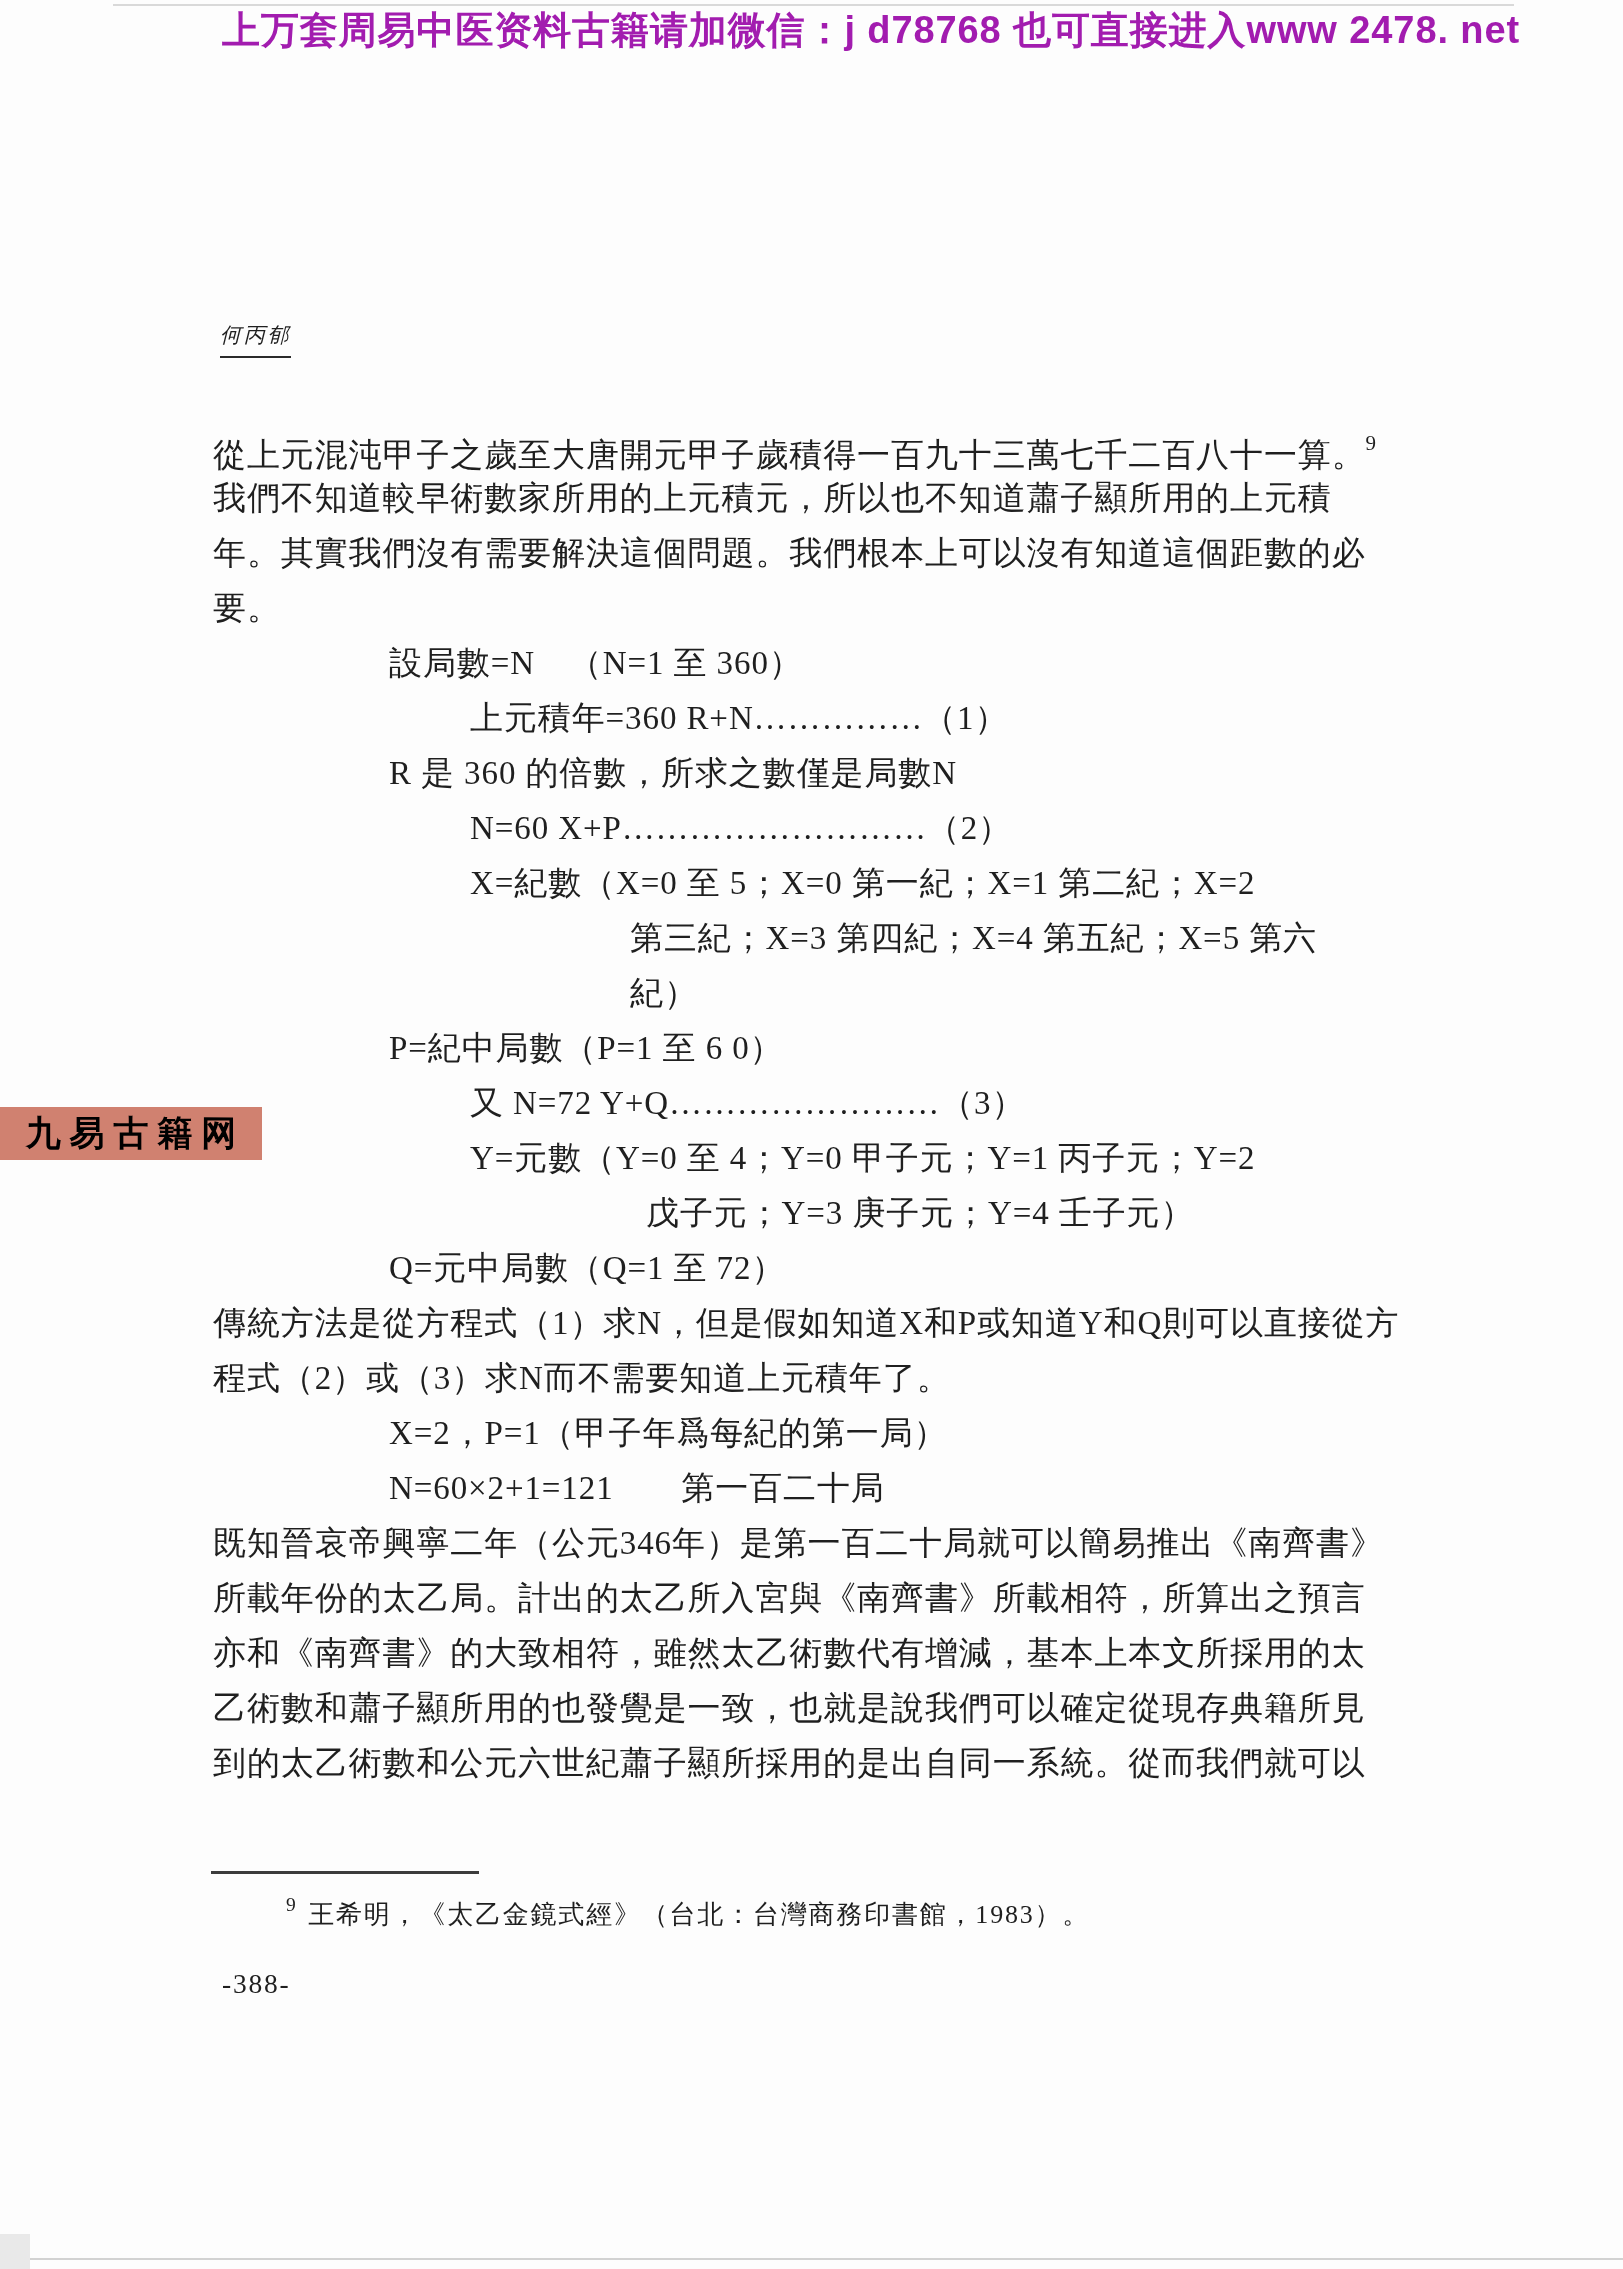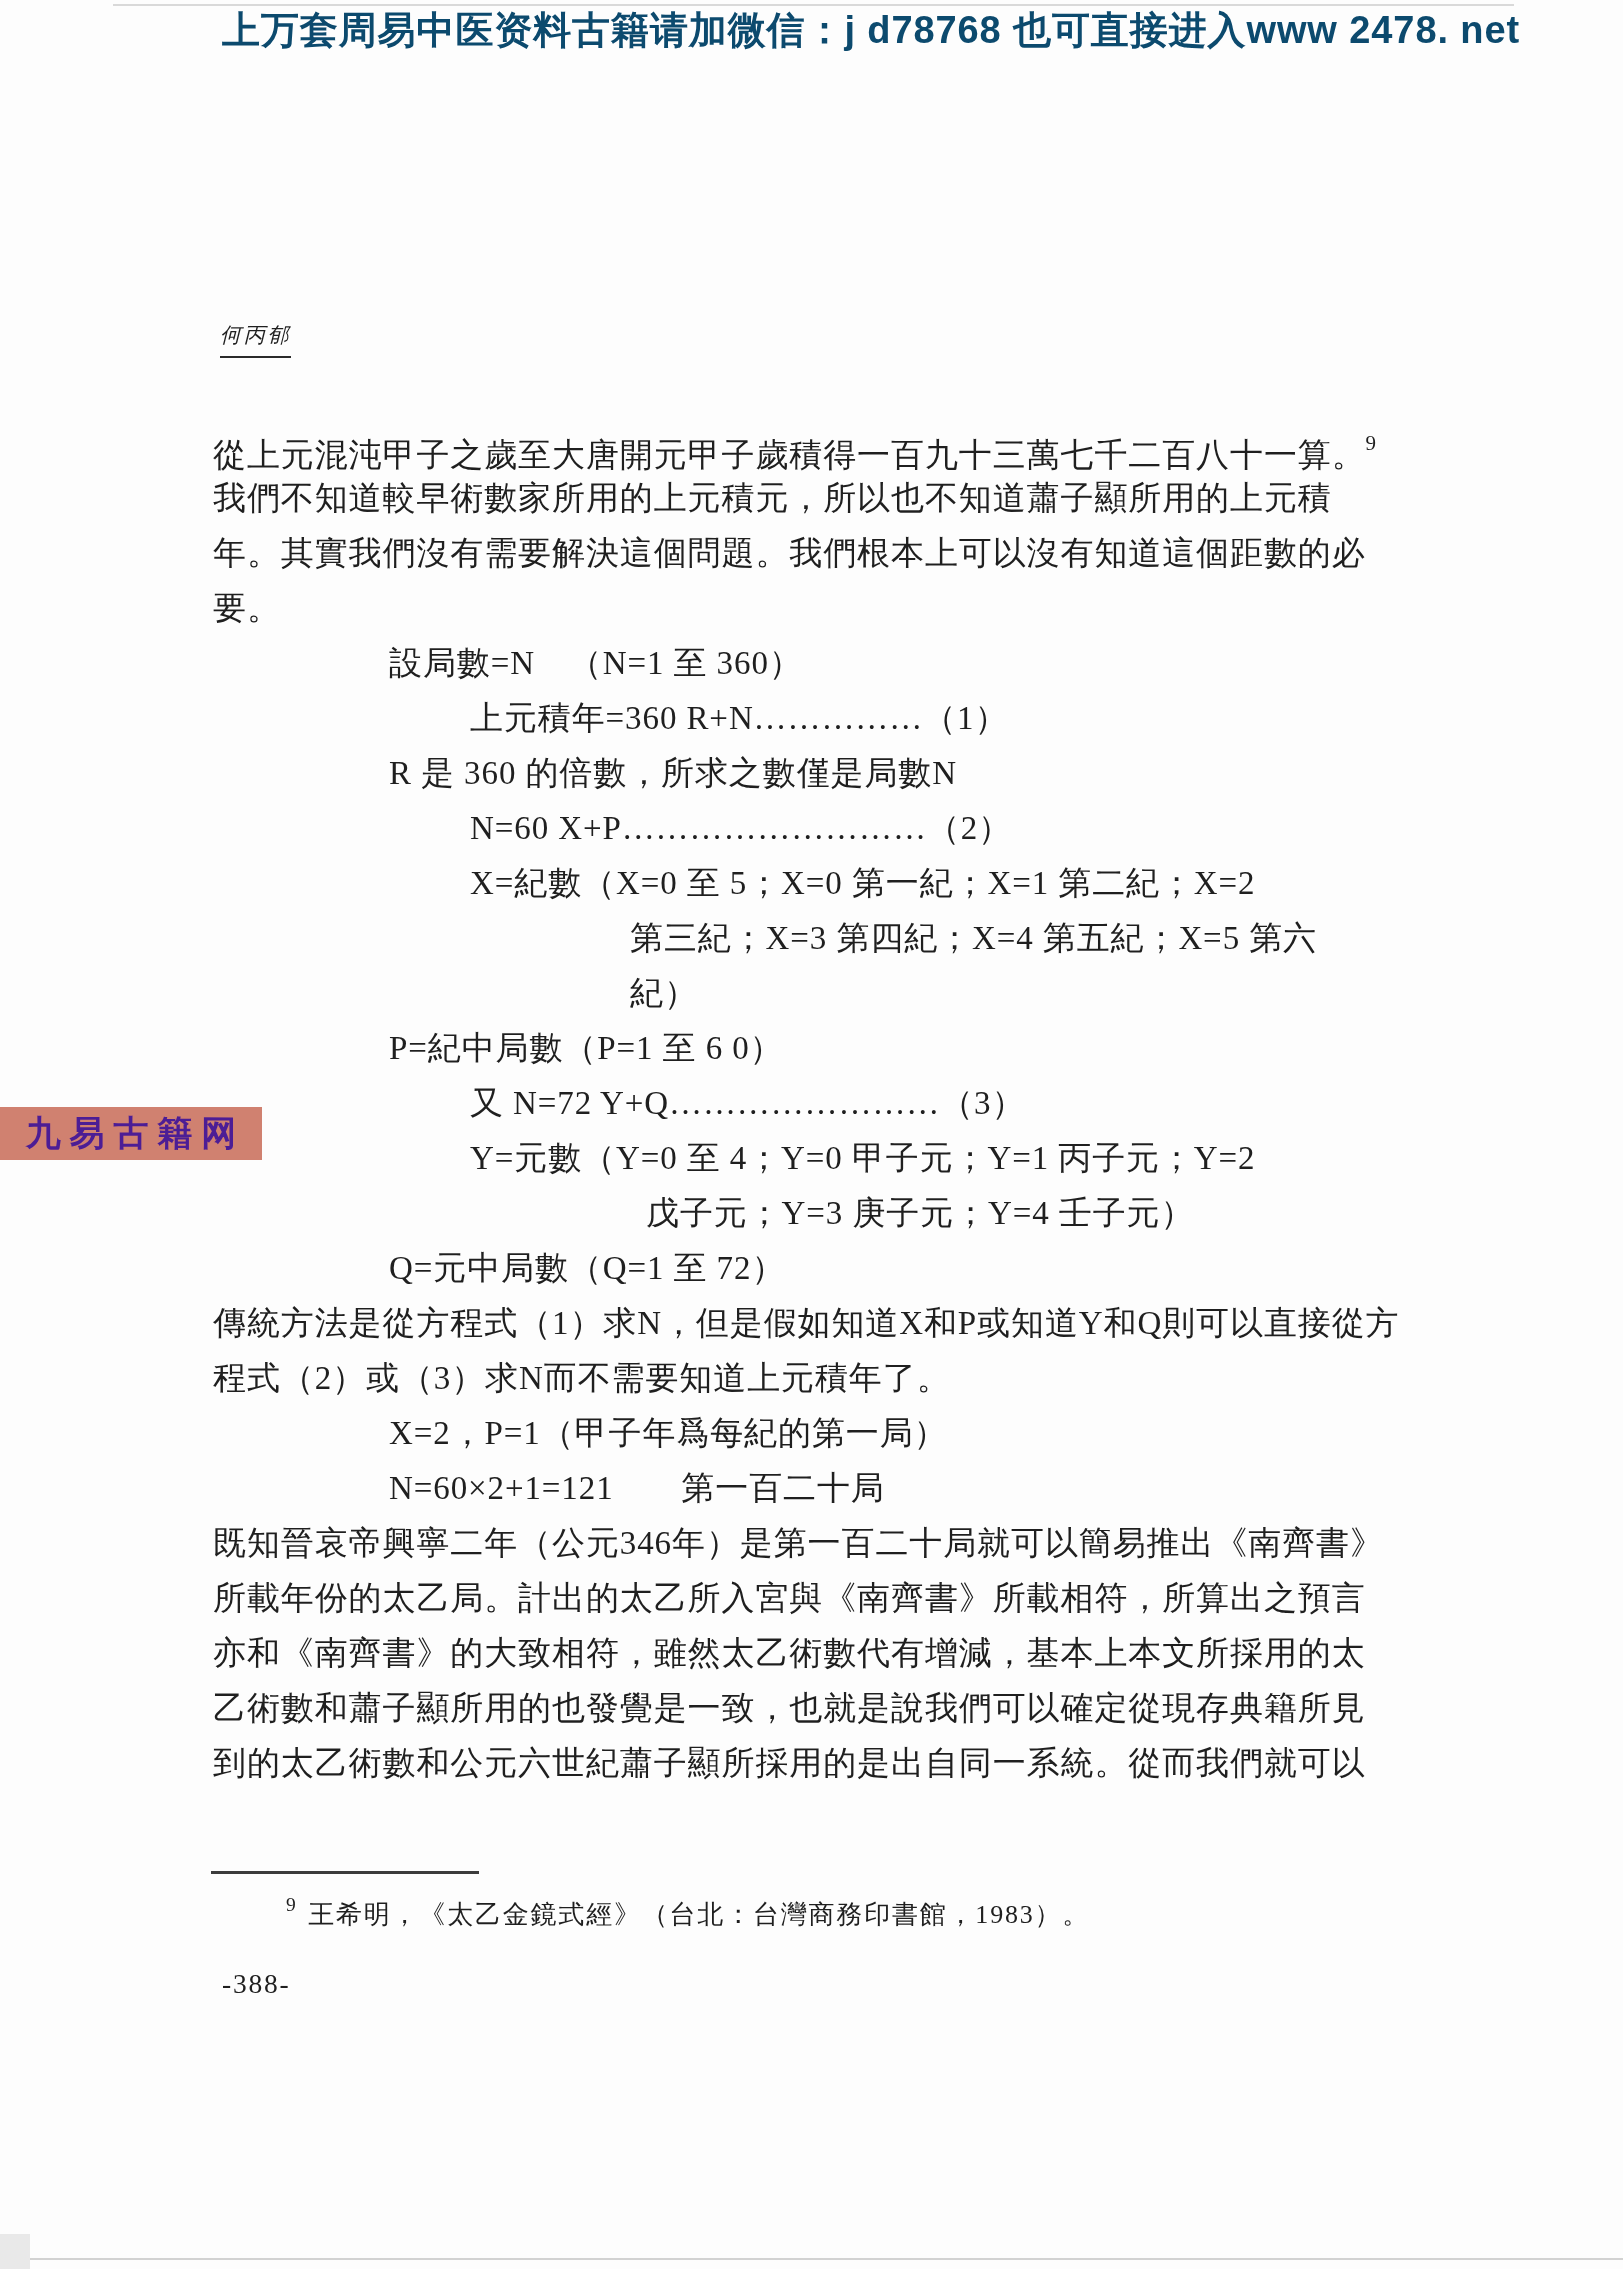--- a/index.html
+++ b/index.html
@@ -23,21 +23,21 @@
   }
   .corner-smudge {
     position:absolute; left:0; top:2234px; width:30px; height:35px;
     background:#e9e9e9;
   }
   
   .header-banner {
     position:absolute; left:222px; top:5.3px;
     font-family:"Liberation Sans","DejaVu Sans",sans-serif;
     font-weight:600; font-size:38px; letter-spacing:0.9px;
-    color:#0c4a6e; white-space:nowrap;
+    color:#a21caf; white-space:nowrap;
   }
   
   .author {
     position:absolute; left:220px; top:321px;
     font-size:21px; letter-spacing:2.7px;
     border-bottom:2.7px solid #2b2b2b; padding-bottom:7px;font-style:italic;
   }
   
   .body-text {
     position:absolute; left:213px; top:405px; width:1210px;
@@ -110,21 +110,21 @@
     <div class="line i0">程式（2）或（3）求N而不需要知道上元積年了。</div>
     <div class="line i1">X=2，P=1（甲子年爲每紀的第一局）</div>
     <div class="line i1">N=60×2+1=121　　第一百二十局</div>
     <div class="line i0">既知晉哀帝興寧二年（公元346年）是第一百二十局就可以簡易推出《南齊書》</div>
     <div class="line i0">所載年份的太乙局。計出的太乙所入宮與《南齊書》所載相符，所算出之預言</div>
     <div class="line i0">亦和《南齊書》的大致相符，雖然太乙術數代有增減，基本上本文所採用的太</div>
     <div class="line i0">乙術數和蕭子顯所用的也發覺是一致，也就是說我們可以確定從現存典籍所見</div>
     <div class="line i0">到的太乙術數和公元六世紀蕭子顯所採用的是出自同一系統。從而我們就可以</div>
   </div>
 
-  <div class="watermark" style="background: rgb(208, 129, 112); color: #4c1d95;">九易古籍网</div>
+  <div class="watermark" style="background: rgb(208, 129, 112); color: #000000;">九易古籍网</div>
 
   <div class="footnote-rule"></div>
 
   <div class="footnote">
     <sup class="fnref2">9</sup><span>王希明，《太乙金鏡式經》（台北：台灣商務印書館，1983）。</span>
   </div>
 
   <div class="page-number">-388-</div>
 
   <div class="bottom-scan-line"></div>

